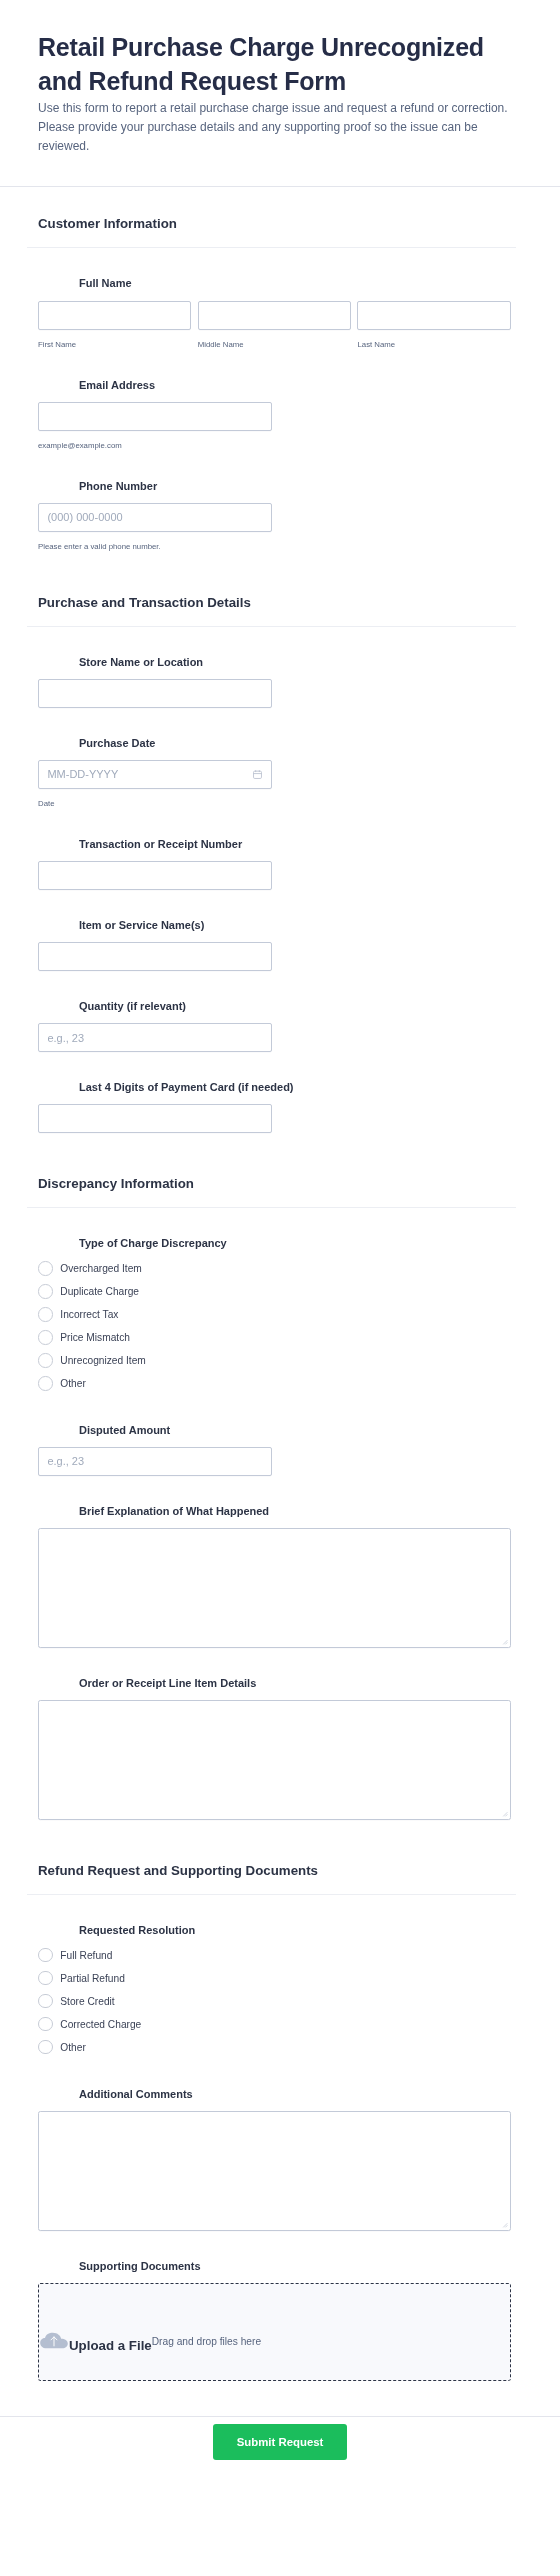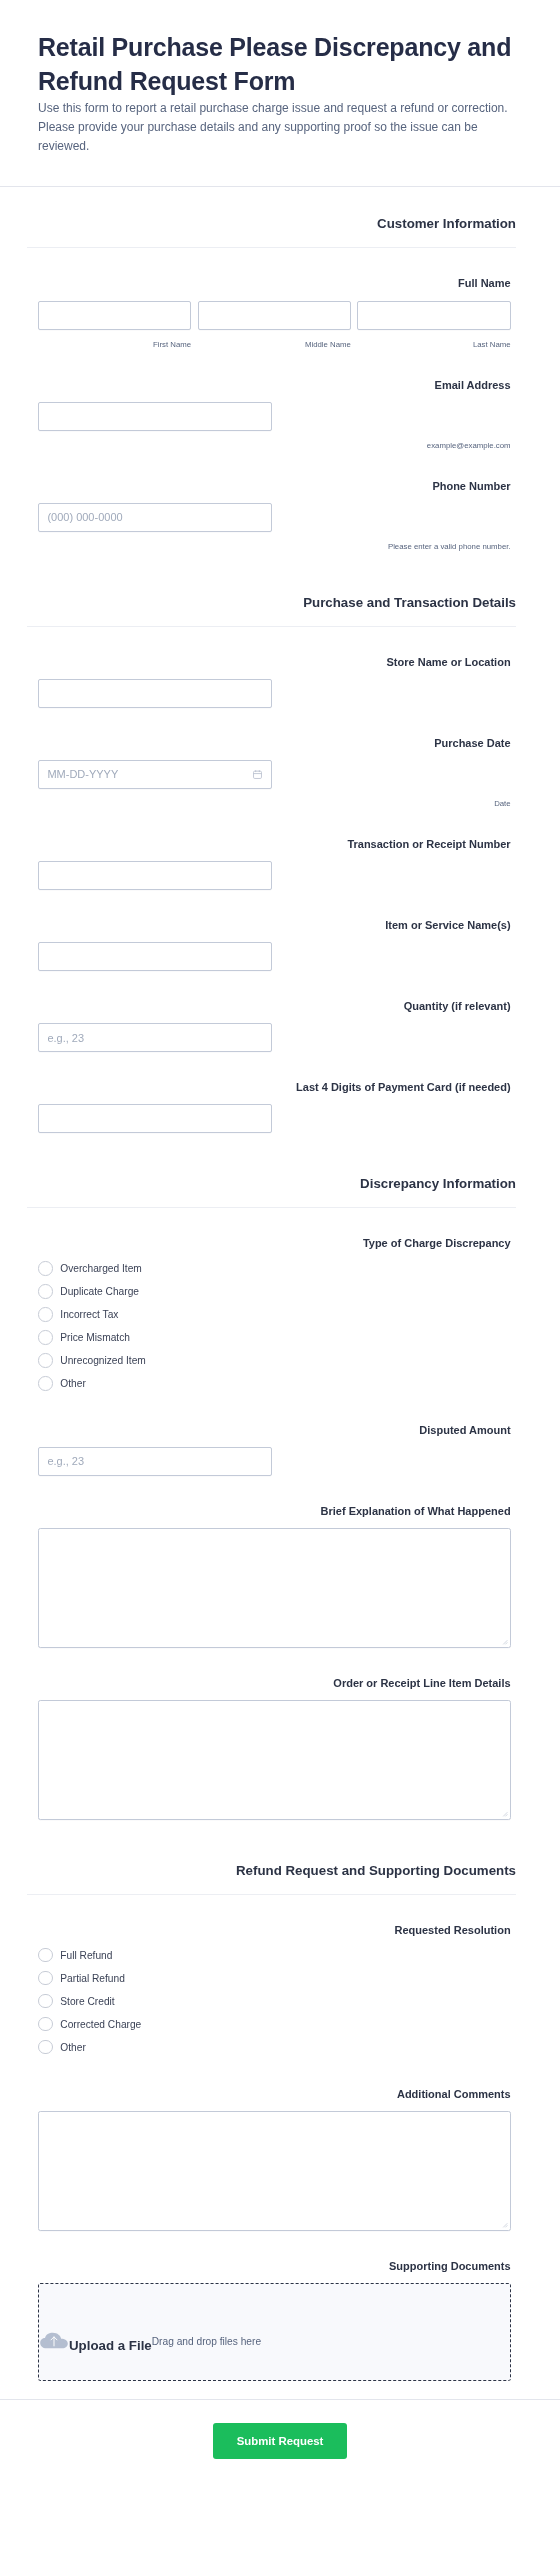--- a/index.html
+++ b/index.html
@@ -24,21 +24,20 @@
   }
   .form-desc {
     margin-top: 1.8px;
     font-size: 12px;
     line-height: 18.7px;
     color: #57647e;
     max-width: 476px;
   }
   .section {
     padding: 0 44px 0 27px;
-    text-align: right;
   }
   .section-head {
     padding: 0 0 14px 11px;
     border-bottom: 0.6px solid #eceef3;
   }
   .section-title {
     font-size: 13.3px;
     line-height: 18px;
     font-weight: 700;
     color: #2c3345;
@@ -134,44 +133,44 @@
     font-weight: 700;
     color: #2c3345;
   }
   .upload-sub {
     margin-top: 2.4px;
     font-size: 10.2px;
     line-height: 14.5px;
     color: #57647e;
   }
   .footer {
-    margin-top: 18px;
+    margin-top: 35px;
     border-top: 0.6px solid #e3e5ec;
-    padding: 23px 0 30px;
+    padding: 7px 0 30px;
     display: flex;
     justify-content: center;
   }
   .submit-btn {
     width: 134px;
     height: 36px;
     border: none;
     border-radius: 3px;
     background: #1bbd5c;
     color: #ffffff;
     font-family: "Liberation Sans", "DejaVu Sans", sans-serif;
     font-size: 11.4px;
     font-weight: 600;
     cursor: pointer;
   }
 </style>
 </head>
 <body>
 
 <header class="header">
-  <h1 class="form-title">Retail Purchase Please Discrepancy and Refund Request Form</h1>
+  <h1 class="form-title">Retail Purchase Charge Unrecognized and Refund Request Form</h1>
   <p class="form-desc">Use this form to report a retail purchase charge issue and request a refund or correction. Please provide your purchase details and any supporting proof so the issue can be reviewed.</p>
 </header>
 
 <section class="section first">
   <div class="section-head">
     <h2 class="section-title">Customer Information</h2>
   </div>
   <div class="fields">
     <div class="field">
       <label class="field-label">Full Name</label>

